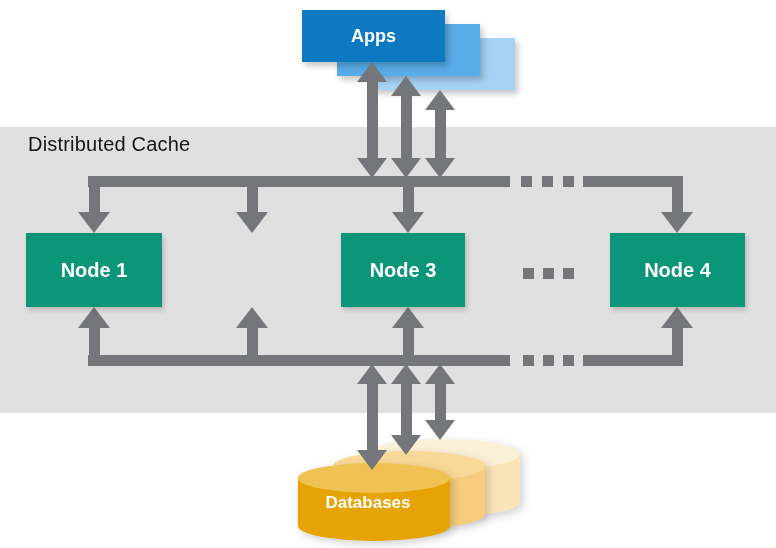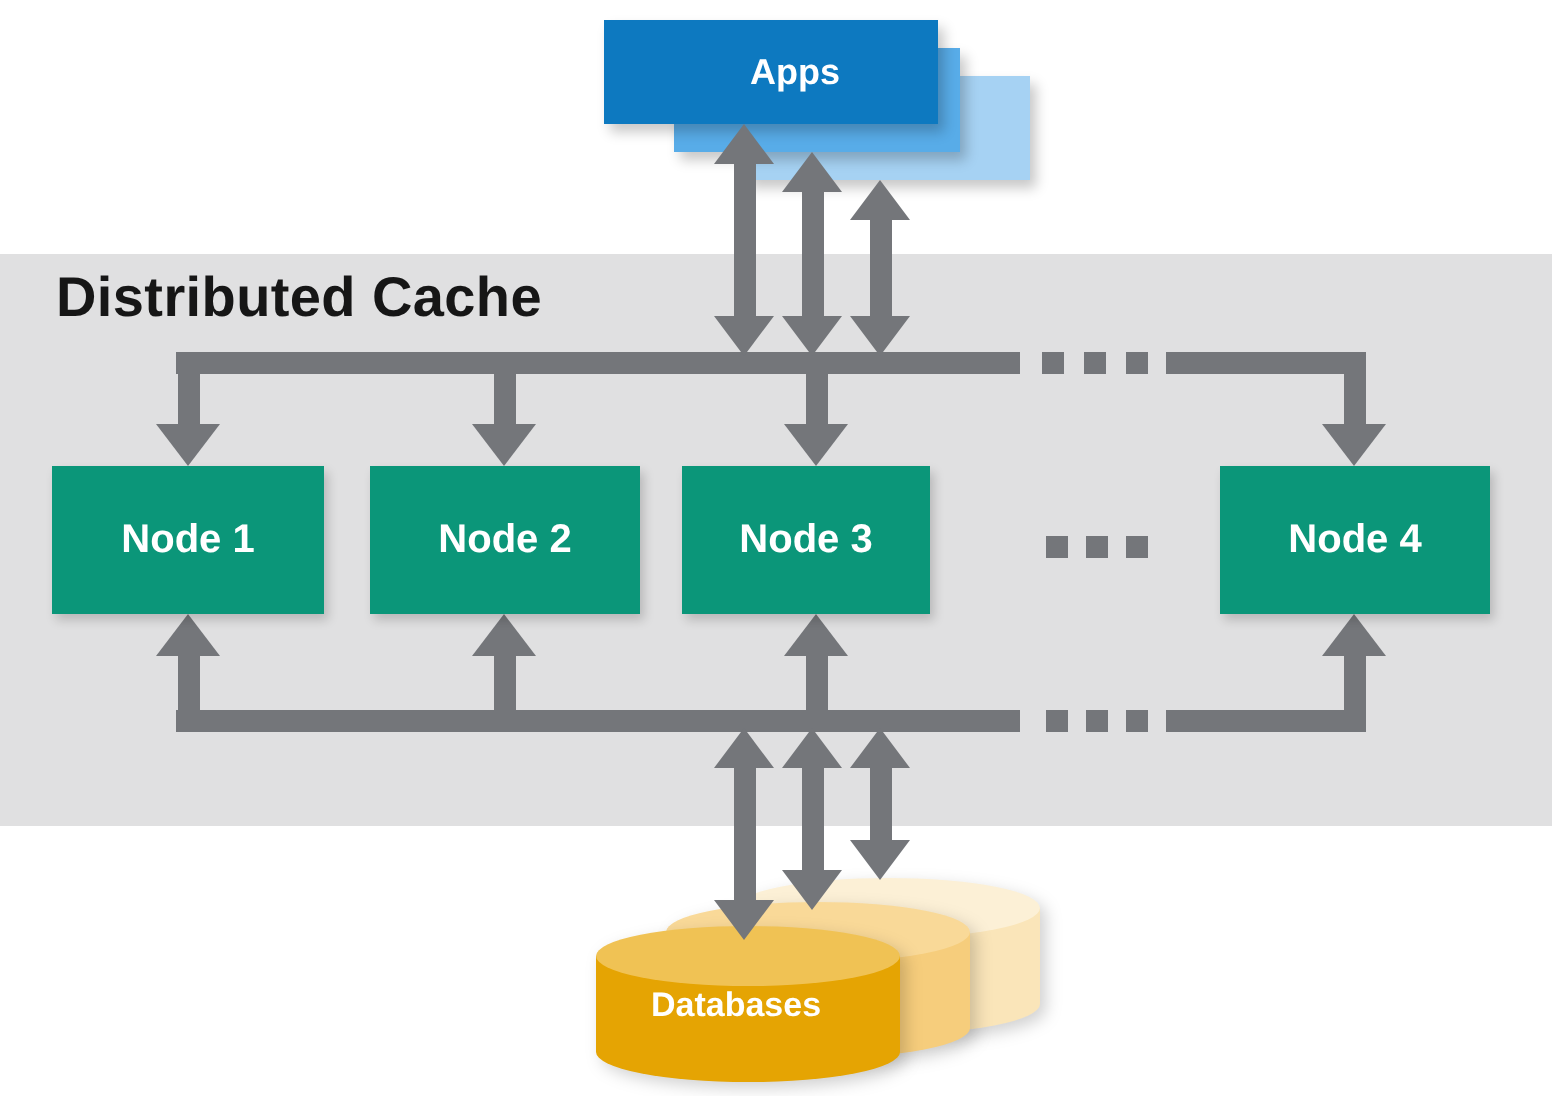--- a/index.html
+++ b/index.html
@@ -3,21 +3,21 @@
 <meta charset="utf-8">
 <style>
   html,body{margin:0;padding:0;background:#ffffff;}
   .canvas{
     position:relative;width:776px;height:548px;background:#ffffff;overflow:hidden;
     font-family:"Liberation Sans","DejaVu Sans",sans-serif;
   }
   .abs{position:absolute;}
   
   .band{left:0;top:127px;width:776px;height:286px;background:var(--band-fill,#e0e0e1);}
-  .title{left:28px;top:133px;font-size:28px;font-weight:bold;color:var(--title-text,#161616);letter-spacing:0.2px;}
+  .title{left:28px;top:133px;font-size:20px;font-weight:normal;color:var(--title-text,#161616);letter-spacing:0.2px;}
   
   .card{width:143px;height:52px;box-shadow:3px 4px 6px rgba(0,0,0,0.22);}
   .card.front{background:var(--app-front,#0d79c0);display:flex;align-items:center;justify-content:center;}
   .card.mid{background:var(--app-middle,#58ace8);}
   .card.back{background:var(--app-back,#a6d2f3);}
   .card-label{color:#ffffff;font-weight:bold;font-size:18px;}
   
   .node{
     top:233px;height:74px;background:var(--node-fill,#0b9679);
     display:flex;align-items:center;justify-content:center;
@@ -58,21 +58,21 @@
 </head>
 <body>
 
 <div class="canvas">
 
   <div class="abs band"></div>
   <div class="abs title z1">Distributed Cache</div>
 
   <div class="abs card back z1" style="left:372px;top:38px;"></div>
   <div class="abs card mid z2" style="left:337px;top:24px;"></div>
-  <div class="abs card front z3" style="left:302px;top:10px;padding-left:24px;">
+  <div class="abs card front z3" style="left:302px;top:10px;">
     <span class="card-label">Apps</span>
   </div>
 
   <div class="abs varrow z4" style="left:357px;top:62px;height:116px;">
     <div class="tri-up"></div>
     <div class="shaft"></div>
     <div class="tri-down"></div>
   </div>
   <div class="abs varrow z4" style="left:391px;top:76px;height:102px;">
     <div class="tri-up"></div>
@@ -103,23 +103,20 @@
     <div class="shaft"></div>
     <div class="tri-down"></div>
   </div>
   <div class="abs narrow z1" style="left:661px;top:180px;height:53px;">
     <div class="shaft"></div>
     <div class="tri-down"></div>
   </div>
 
   <div class="abs node z2" style="left:26px;width:136px;">
     <span class="node-label">Node 1</span>
-  </div>
-  <div class="abs node z2" style="left:185px;width:135px;">
-    <span class="node-label">Node 2</span>
   </div>
   <div class="abs node z2" style="left:341px;width:124px;">
     <span class="node-label">Node 3</span>
   </div>
   <div class="abs node z2" style="left:610px;width:135px;">
     <span class="node-label">Node 4</span>
   </div>
 
   <div class="abs dot z1" style="left:523px;top:268px;"></div>
   <div class="abs dot z1" style="left:543px;top:268px;"></div>

